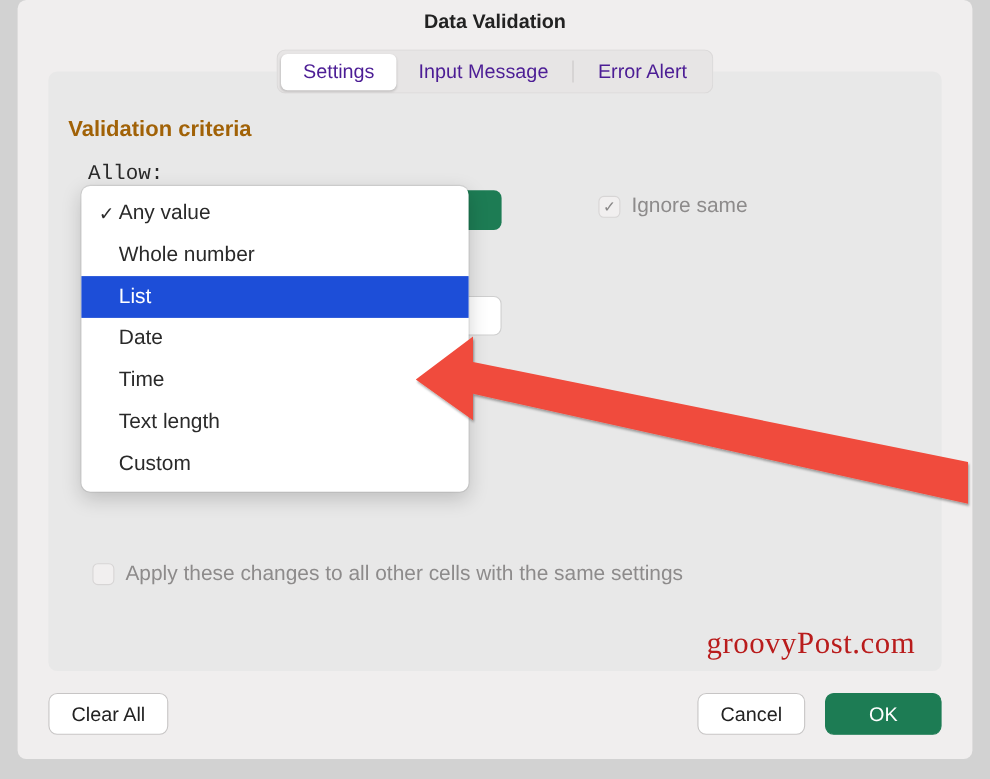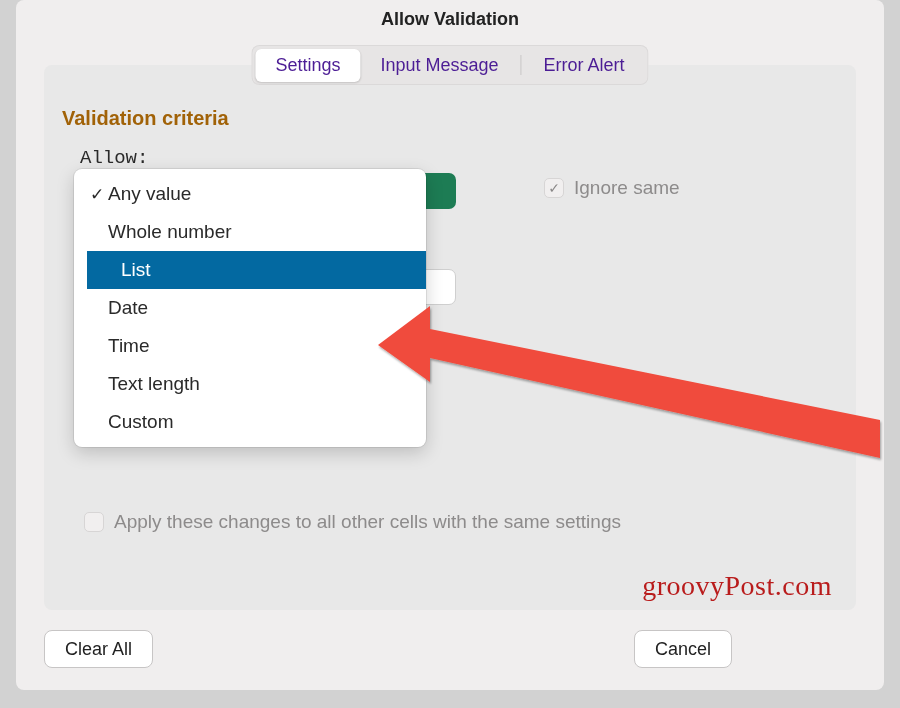--- a/index.html
+++ b/index.html
@@ -131,23 +131,22 @@
       padding: 0 12px;
       cursor: default;
     }
     .dd-check {
       width: 22px;
       display: inline-block;
       text-align: center;
       font-size: 17px;
     }
     .dd-item.highlight {
-      background: #0369a1;
+      background: #1d4ed8;
       color: #ffffff;
-      margin-left: 13px;
     }
     .footer-btns {
       position: absolute;
       left: 28px; right: 28px; bottom: 22px;
       height: 38px;
     }
     .btn {
       position: absolute;
       height: 36px;
       padding: 18px 20px;
@@ -186,21 +185,21 @@
       width: 900px; height: 708px;
       pointer-events: none;
     }
   </style>
 </head>
 <body>
 
 <div class="window">
 
   <div class="titlebar">
-    <span>Allow Validation</span>
+    <span>Data Validation</span>
   </div>
 
   <div class="content-panel">
 
     <div class="tab-strip">
       <div class="tab active">Settings</div>
       <div class="tab">Input Message</div>
       <div class="tab-divider"></div>
       <div class="tab">Error Alert</div>
     </div>
@@ -250,20 +249,21 @@
     <div class="checkbox-row apply">
       <span class="chk"></span>
       <span>Apply these changes to all other cells with the same settings</span>
     </div>
 
   </div>
 
   <div class="footer-btns">
     <div class="btn clear">Clear All</div>
     <div class="btn cancel">Cancel</div>
+    <div class="btn ok">OK</div>
   </div>
 
   <div class="watermark">groovyPost.com</div>
 
 </div>
 
 <svg class="arrow-overlay" viewBox="0 0 900 708">
   <defs>
     <filter id="sh" x="-20%" y="-20%" width="140%" height="140%">
       <feDropShadow dx="1" dy="2" stdDeviation="1.2" flood-color="rgba(0,0,0,0.35)"></feDropShadow>

